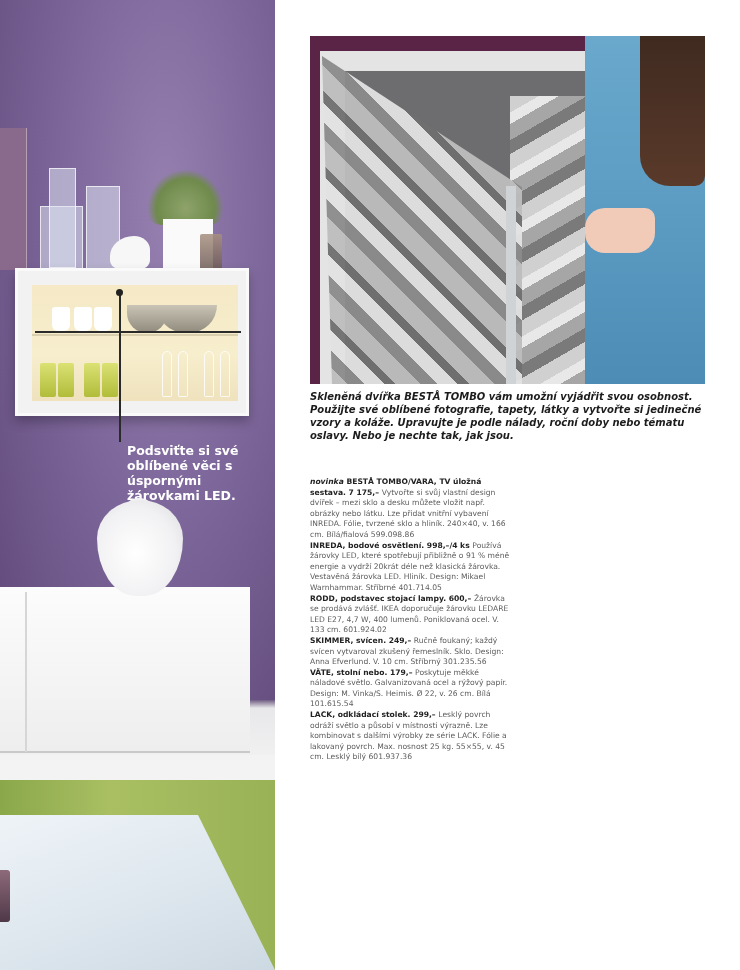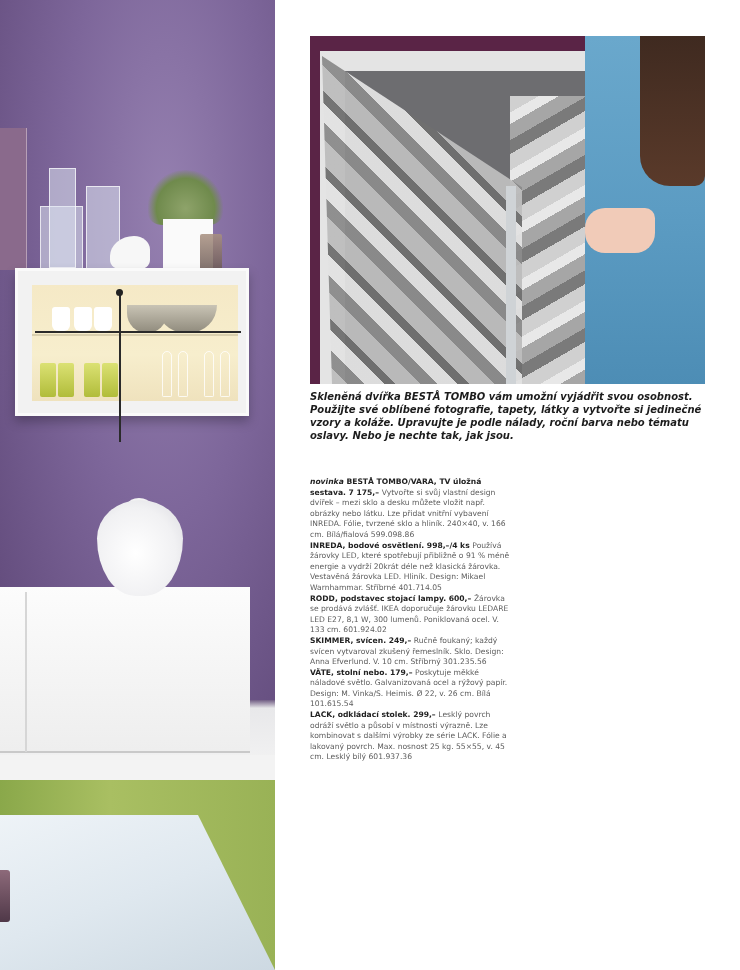--- a/index.html
+++ b/index.html
@@ -90,20 +90,21 @@
       <div class="wine-glass" style="left:130px;"></div>
       <div class="wine-glass" style="left:146px;"></div>
       <div class="wine-glass" style="left:172px;"></div>
       <div class="wine-glass" style="left:188px;"></div>
     </div>
   </div>
 
   <div class="callout-line-h"></div>
   <div class="callout-line-v"></div>
   <div class="callout-dot"></div>
+  <div class="callout-text">Podsviťte si své oblíbené věci s úspornými žárovkami LED.</div>
 
   <div class="sideboard"></div>
   <div class="sideboard-split"></div>
   <div class="lamp-top"></div>
   <div class="lamp"></div>
   <div class="floor"></div>
   <div class="rug"></div>
   <div class="table"></div>
   <div class="candle"></div>
 </div>
@@ -112,24 +113,24 @@
   <div class="rp-frame"></div>
   <div class="rp-inner"></div>
   <div class="door-right"></div>
   <div class="door-main"></div>
   <div class="door-edge"></div>
   <div class="person"></div>
   <div class="hair"></div>
   <div class="hand"></div>
 </div>
 
-<p class="caption">Skleněná dvířka BESTÅ TOMBO vám umožní vyjádřit svou osobnost. Použijte své oblíbené fotografie, tapety, látky a vytvořte si jedinečné vzory a koláže. Upravujte je podle nálady, roční barva nebo tématu oslavy. Nebo je nechte tak, jak jsou.</p>
+<p class="caption">Skleněná dvířka BESTÅ TOMBO vám umožní vyjádřit svou osobnost. Použijte své oblíbené fotografie, tapety, látky a vytvořte si jedinečné vzory a koláže. Upravujte je podle nálady, roční doby nebo tématu oslavy. Nebo je nechte tak, jak jsou.</p>
 
 <div class="products">
   <span class="product"><span class="p-new">novinka </span><span class="p-title">BESTÅ TOMBO/VARA, TV úložná sestava. 7 175,– </span><span class="p-desc">Vytvořte si svůj vlastní design dvířek – mezi sklo a desku můžete vložit např. obrázky nebo látku. Lze přidat vnitřní vybavení INREDA. Fólie, tvrzené sklo a hliník. 240×40, v. 166 cm. Bílá/fialová 599.098.86</span></span>
   <span class="product"><span class="p-title">INREDA, bodové osvětlení. 998,–/4 ks </span><span class="p-desc">Používá žárovky LED, které spotřebují přibližně o 91 % méně energie a vydrží 20krát déle než klasická žárovka. Vestavěná žárovka LED. Hliník. Design: Mikael Warnhammar. Stříbrné 401.714.05</span></span>
-  <span class="product"><span class="p-title">RODD, podstavec stojací lampy. 600,– </span><span class="p-desc">Žárovka se prodává zvlášť. IKEA doporučuje žárovku LEDARE LED E27, 8,1 W, 300 lumenů. Poniklovaná ocel. V. 133 cm. 601.924.02</span></span>
+  <span class="product"><span class="p-title">RODD, podstavec stojací lampy. 600,– </span><span class="p-desc">Žárovka se prodává zvlášť. IKEA doporučuje žárovku LEDARE LED E27, 4,7 W, 400 lumenů. Poniklovaná ocel. V. 133 cm. 601.924.02</span></span>
   <span class="product"><span class="p-title">SKIMMER, svícen. 249,– </span><span class="p-desc">Ručně foukaný; každý svícen vytvaroval zkušený řemeslník. Sklo. Design: Anna Efverlund. V. 10 cm. Stříbrný 301.235.56</span></span>
   <span class="product"><span class="p-title">VÄTE, stolní nebo. 179,– </span><span class="p-desc">Poskytuje měkké náladové světlo. Galvanizovaná ocel a rýžový papír. Design: M. Vinka/S. Heimis. Ø 22, v. 26 cm. Bílá 101.615.54</span></span>
   <span class="product"><span class="p-title">LACK, odkládací stolek. 299,– </span><span class="p-desc">Lesklý povrch odráží světlo a působí v místnosti výrazně. Lze kombinovat s dalšími výrobky ze série LACK. Fólie a lakovaný povrch. Max. nosnost 25 kg. 55×55, v. 45 cm. Lesklý bílý 601.937.36</span></span>
 </div>
 
 <div class="page-number">15</div>
 
 </body></html>

